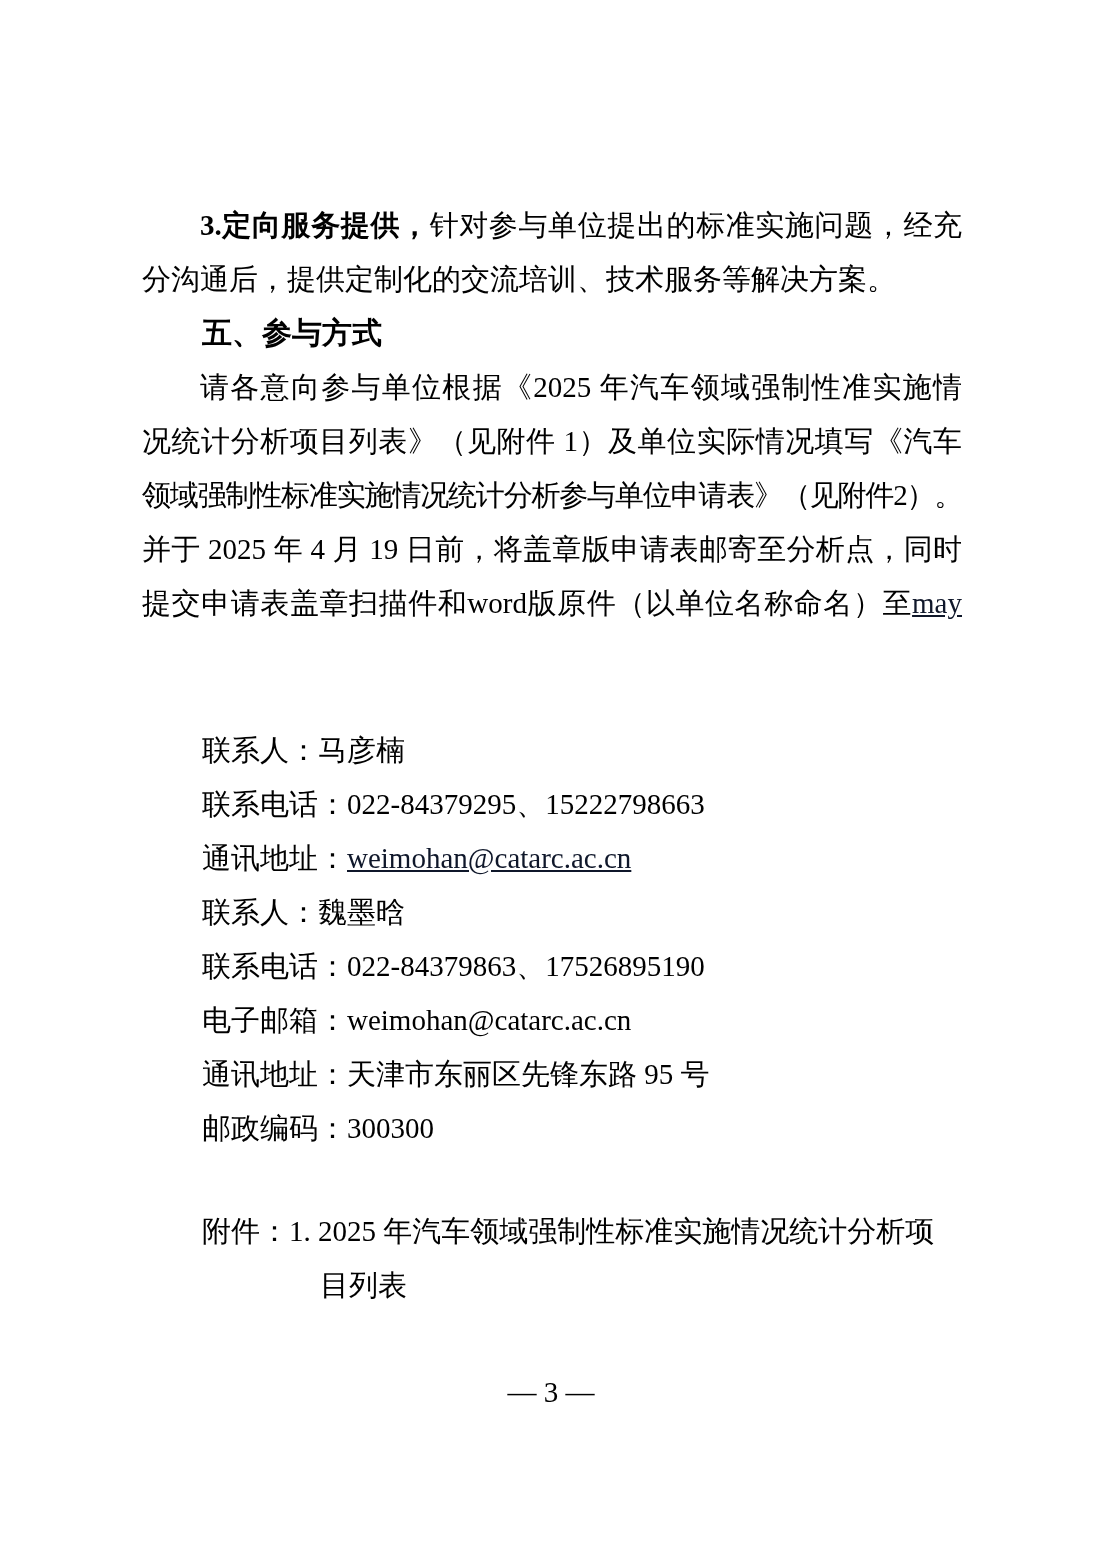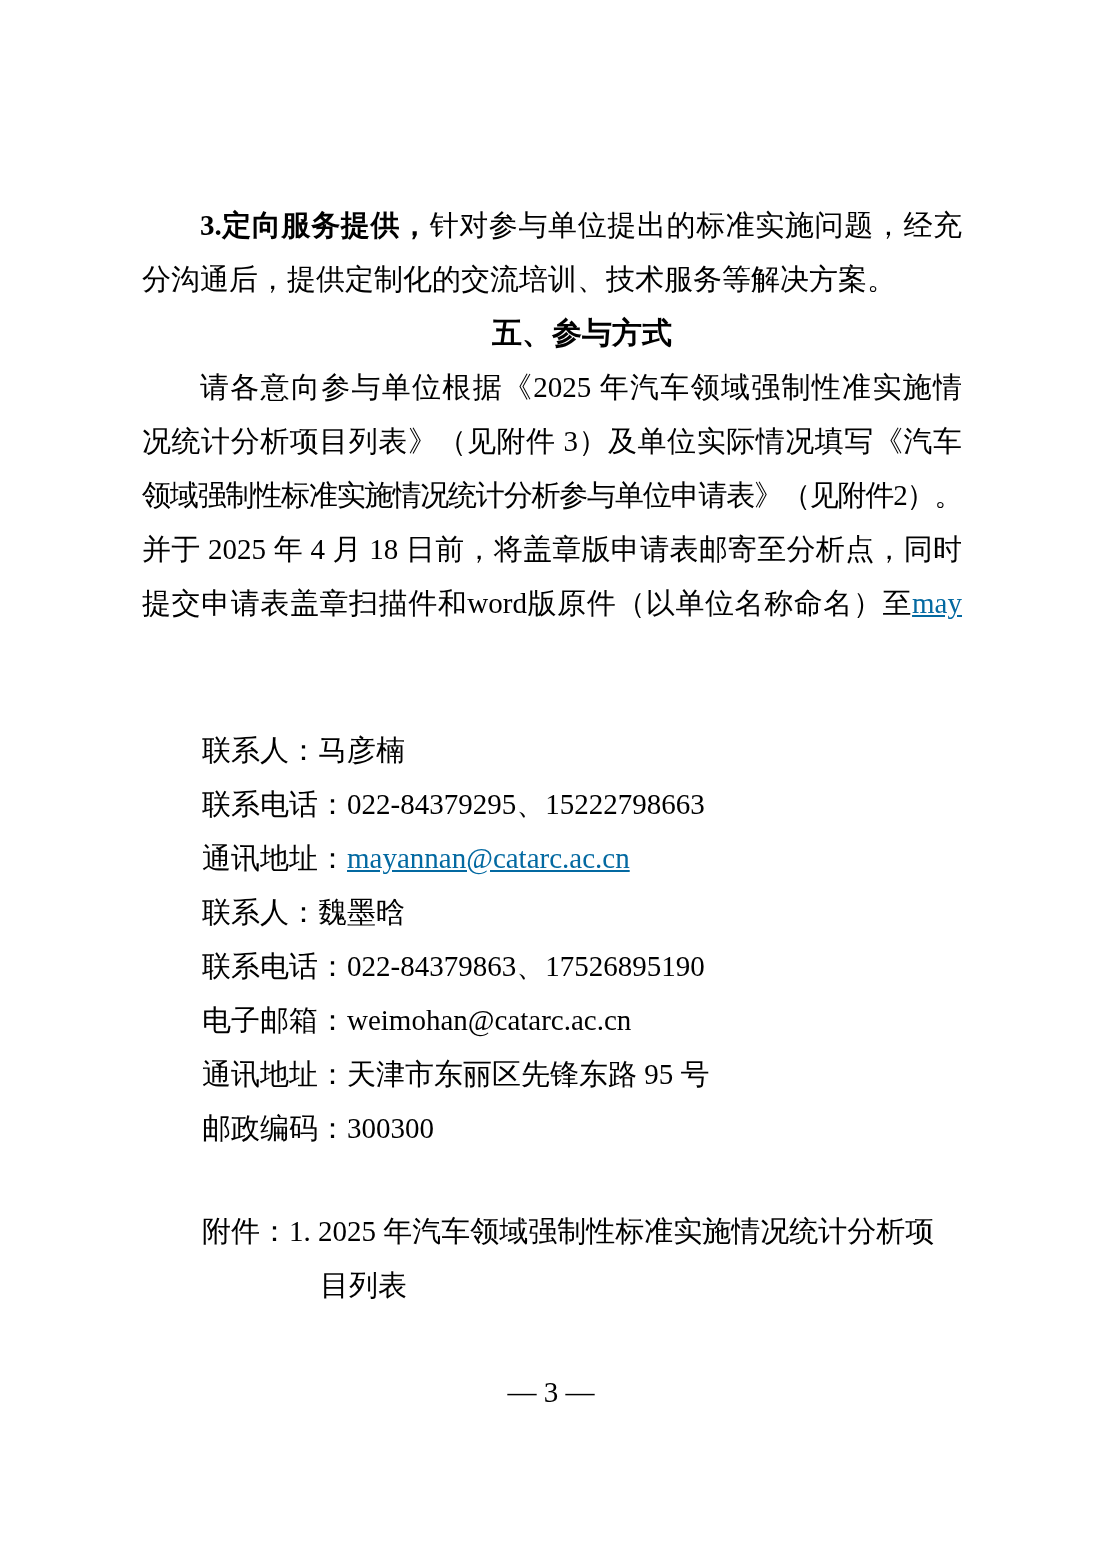--- a/index.html
+++ b/index.html
@@ -30,26 +30,25 @@
   .line { text-align: left; }
   .just { text-align: justify; text-align-last: justify; }
   .indent { text-indent: 58px; }
   .tight { letter-spacing: -1.3px; }
   .lead-bold { font-weight: bold; }
   .heading-line {
     font-family: "Liberation Sans", "DejaVu Sans", sans-serif;
     font-weight: bold;
     font-size: 30px;
     padding-left: 60px;
-    text-align: center;
   }
   .contact-line { padding-left: 60px; }
   .attach-line2 { padding-left: 178px; }
   a.link, .link {
-    color: #0369a1;
+    color: #0f172a;
     text-decoration: underline;
     cursor: pointer;
   }
   .footer {
     position: absolute;
     top: 1372px;
     left: 0;
     width: 1102px;
     text-align: center;
     font-size: 29px;
@@ -60,30 +59,30 @@
 </head>
 <body>
 
 <div class="page">
 
   <div class="block block-main">
     <div class="line just indent"><span class="lead-bold">3.定向服务提供，</span><span>针对参与单位提出的标准实施问题，经充</span></div>
     <div class="line">分沟通后，提供定制化的交流培训、技术服务等解决方案。</div>
     <div class="line heading-line">五、参与方式</div>
     <div class="line just indent">请各意向参与单位根据《2025 年汽车领域强制性准实施情</div>
-    <div class="line just">况统计分析项目列表》（见附件 3）及单位实际情况填写《汽车</div>
+    <div class="line just">况统计分析项目列表》（见附件 1）及单位实际情况填写《汽车</div>
     <div class="line just tight">领域强制性标准实施情况统计分析参与单位申请表》（见附件2）。</div>
-    <div class="line just">并于 2025 年 4 月 18 日前，将盖章版申请表邮寄至分析点，同时</div>
+    <div class="line just">并于 2025 年 4 月 19 日前，将盖章版申请表邮寄至分析点，同时</div>
     <div class="line just"><span>提交申请表盖章扫描件和word版原件（以单位名称命名）至</span><a class="link">may</a></div>
   </div>
 
   <div class="block block-contact">
     <div class="line contact-line">联系人：马彦楠</div>
     <div class="line contact-line">联系电话：022-84379295、15222798663</div>
-    <div class="line contact-line"><span>通讯地址：</span><a class="link">mayannan@catarc.ac.cn</a></div>
+    <div class="line contact-line"><span>通讯地址：</span><a class="link">weimohan@catarc.ac.cn</a></div>
     <div class="line contact-line">联系人：魏墨晗</div>
     <div class="line contact-line">联系电话：022-84379863、17526895190</div>
     <div class="line contact-line">电子邮箱：weimohan@catarc.ac.cn</div>
     <div class="line contact-line">通讯地址：天津市东丽区先锋东路 95 号</div>
     <div class="line contact-line">邮政编码：300300</div>
   </div>
 
   <div class="block block-attach">
     <div class="line" style="padding-left:60px">附件：1. 2025 年汽车领域强制性标准实施情况统计分析项</div>
     <div class="line attach-line2">目列表</div>

